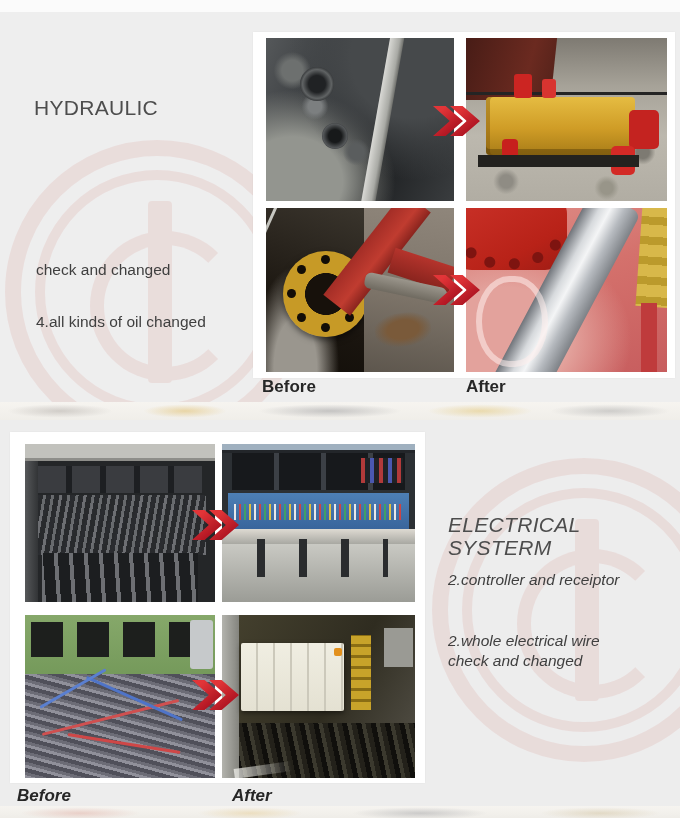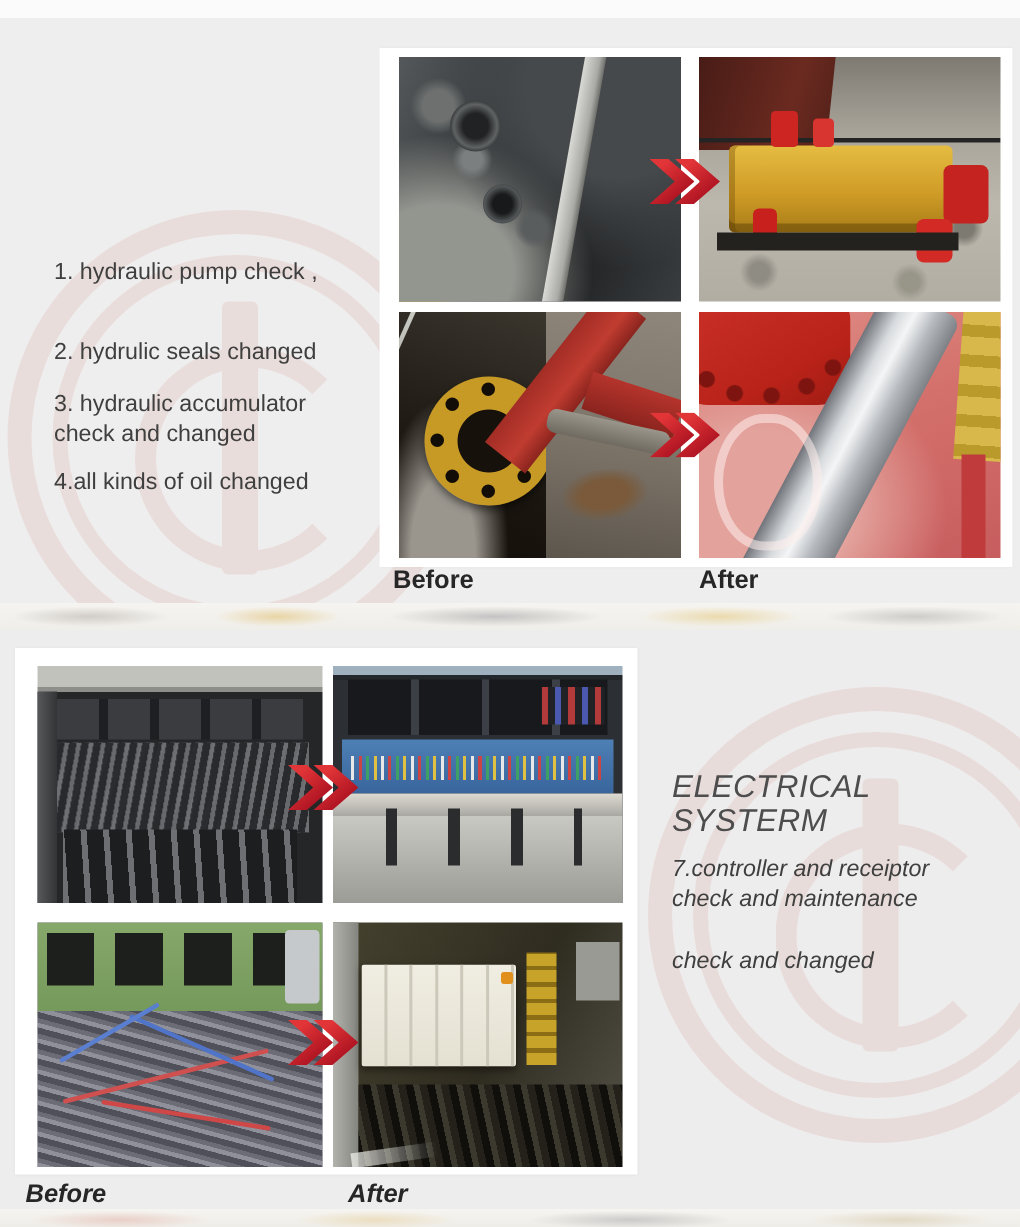--- a/index.html
+++ b/index.html
@@ -192,30 +192,26 @@
 <div class="abs section" id="sec-hydraulic">
 
   <div class="abs watermark" style="left:5px;top:128px;">
     <div class="wm-ring"></div>
       <div class="wm-ring2"></div>
       <div class="wm-arc"></div>
       <div class="wm-bar"></div>
   </div>
 
   <div class="abs h-title" style="left:34px;top:84px;">
+    <div>HYDRAULIC</div>
   </div>
 
   <div class="abs list-item" style="left:36px;top:160px;">
-    <div>1. hydraulic pump check ,</div>
-  </div>
-  <div class="abs list-item" style="left:36px;top:213px;">
-    <div>2. hydrulic seals changed</div>
   </div>
   <div class="abs list-item" style="left:36px;top:248px;">
-    <div>3. hydraulic accumulator</div>
     <div>check and changed</div>
   </div>
   <div class="abs list-item" style="left:36px;top:300px;">
     <div>4.all kinds of oil changed</div>
   </div>
 
   <div class="abs card" style="left:253px;top:20px;width:422px;height:346px;">
 
     <div class="photo ph1" style="left:13px;top:6px;width:188px;height:163px;">
       <div class="streak"></div>
@@ -330,24 +326,24 @@
       <i class="chev"></i>
         <i class="chev"></i>
     </div>
   </div>
 
   <div class="abs h-title" style="left:448px;top:93px;">
     <div>ELECTRICAL SYSTERM</div>
   </div>
 
   <div class="abs list-item" style="left:448px;top:150px;">
-    <div>7.controller and receiptor</div>
-    <div>check and maintenance</div>
+    <div>2.controller and receiptor</div>
   </div>
   <div class="abs list-item" style="left:448px;top:211px;">
+    <div>2.whole electrical wire</div>
     <div>check and changed</div>
   </div>
 
   <div class="abs ba-label" style="left:17px;top:366px;">Before</div>
   <div class="abs ba-label" style="left:232px;top:366px;">After</div>
 </div>
 
 <div class="abs band" id="band-bottom"></div>
 
 </body></html>

